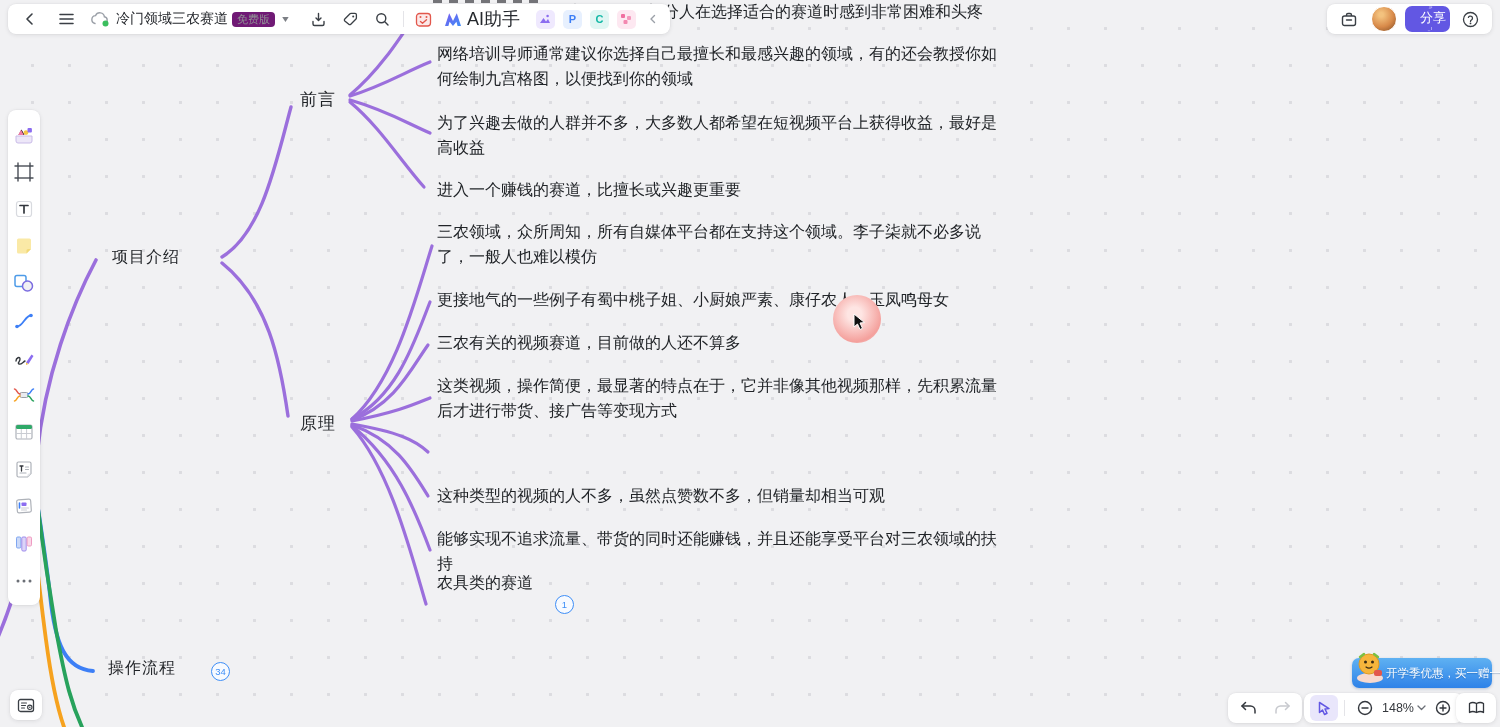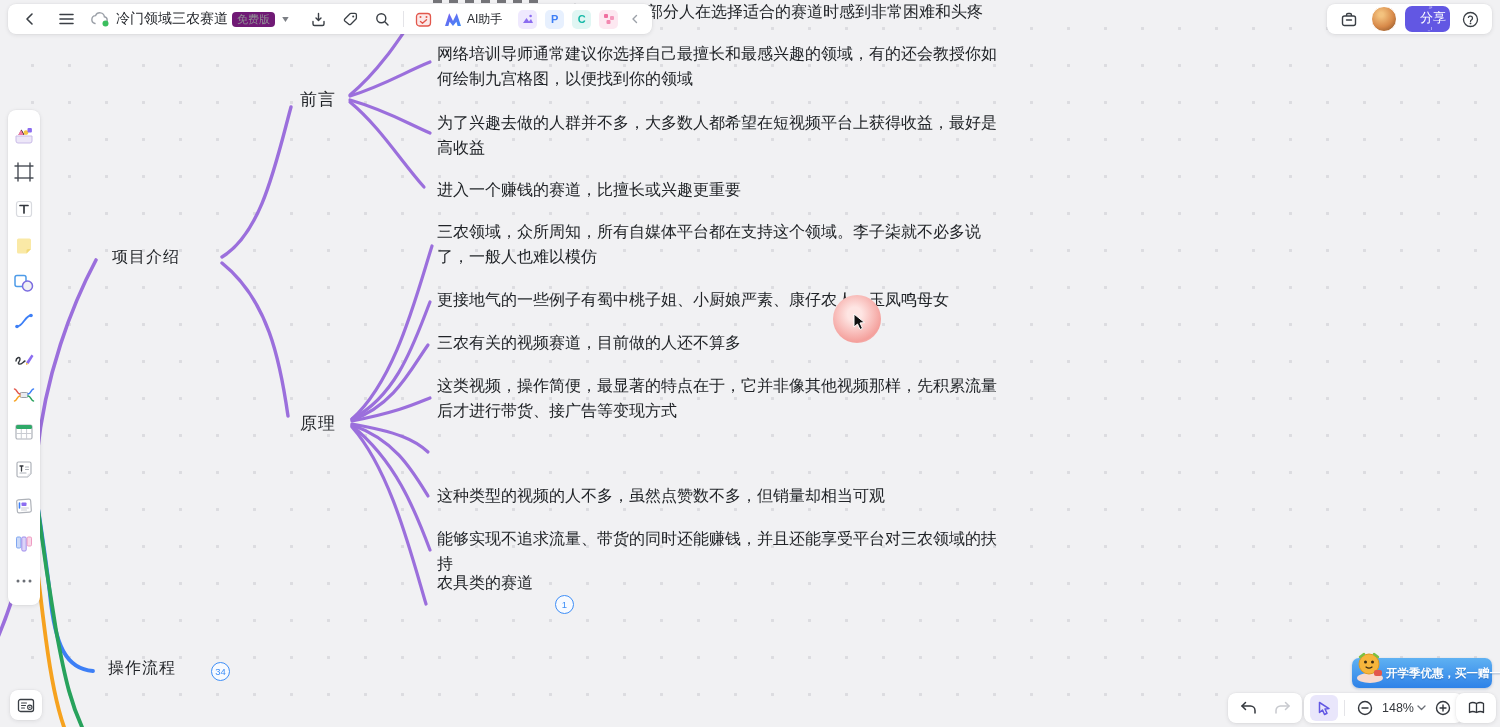--- a/index.html
+++ b/index.html
@@ -12,41 +12,41 @@
   
   .panel{background:#fff;border-radius:8px;box-shadow:0 1px 4px rgba(30,30,40,.10),0 0 0 .5px rgba(0,0,0,.03);justify-content:space-between;}
   .bar{display:flex;align-items:center;}
   .tb-btn{display:flex;align-items:center;justify-content:center;width:28px;height:26px;border-radius:6px;cursor:pointer;}
   .divider{width:1px;height:16px;background:#E4E4E8;margin:0 6px;}
   .ico{display:block;}
   
   .doc-title{font-size:14px;color:#23262B;margin:0 4px 0 6px;white-space:nowrap;}
   .plan-badge{font-size:11px;color:#8F9094;background:#701a75;border-radius:4px;padding:2px 5px;line-height:1;}
   .chev{font-size:11px;color:#7C7F85;transform:scaleY(.8);}
-  .ai-label{font-size:12px;color:#26292E;margin-left:5px;white-space:nowrap;}
+  .ai-label{font-size:18px;color:#26292E;margin-left:5px;white-space:nowrap;}
   .app-chip{width:19px;height:19px;border-radius:5px;display:flex;align-items:center;justify-content:center;font-size:11px;font-weight:bold;margin:0 4px;}
   
   .share-btn{display:flex;align-items:center;height:26px;border-radius:7px;color:#fff;font-size:13px;padding:0 4px 0 10px;cursor:pointer;flex-direction:column;}
   .share-div{width:1px;height:14px;background:rgba(255,255,255,.45);margin:0 6px 0 8px;}
   
   .leaf{font-size:16px;line-height:25px;color:#212428;white-space:pre-line;z-index:2;}
   .node-big{font-size:16px;color:#1F2226;letter-spacing:1px;z-index:2;}
   .node-mid{font-size:17px;color:#1F2226;letter-spacing:1px;z-index:2;}
   .count-badge{display:inline-flex;align-items:center;justify-content:center;width:17px;height:17px;border-radius:50%;border:1.3px solid #3E8EF7;color:#3E8EF7;font-size:9.5px;background:#F7FAFF;z-index:3;}
   
   #sidebar{left:8px;top:110px;width:32px;padding:6px 0;z-index:10;display:flex;flex-direction:column;align-items:center;}
   .sb-item{width:28px;height:28px;margin:4.6px 0;border-radius:6px;display:flex;align-items:center;justify-content:center;cursor:pointer;}
   
   .bc{height:30px;z-index:20;padding:0 6px;}
   .tool-active{background:#E9E6FB;}
   .zoom-label{font-size:12.5px;color:#35383D;margin:0 3px;white-space:nowrap;}
   
   #promo{left:1352px;top:658px;width:140px;height:30px;border-radius:7px;z-index:15;
     background:linear-gradient(180deg,#5FB1F2,#2E82E8);display:flex;align-items:center;box-shadow:0 1px 3px rgba(20,60,120,.25);}
-  #promo .ptxt{color:#fff;font-size:11.5px;font-weight:bold;margin-left:34px;white-space:nowrap;text-shadow:0 1px 1px rgba(0,60,130,.35);}
+  #promo .ptxt{color:#fff;font-size:11.5px;font-weight:normal;margin-left:34px;white-space:nowrap;text-shadow:0 1px 1px rgba(0,60,130,.35);}
   
   #cursor-spot{left:833px;top:295px;width:48px;height:48px;border-radius:50%;z-index:6;
     background:radial-gradient(circle at 45% 40%,#FEE5E3 18%,#F4A09C 70%,rgba(244,160,156,.25) 100%);}
   #cursor-arrow{left:852px;top:313px;z-index:7;}
   
   #frag{left:433px;top:0;width:112px;height:3px;z-index:25;opacity:.75;
     background:repeating-linear-gradient(90deg,#4a4a4f 0 9px,transparent 9px 16px);}
 </style>
 </head>
 <body>

